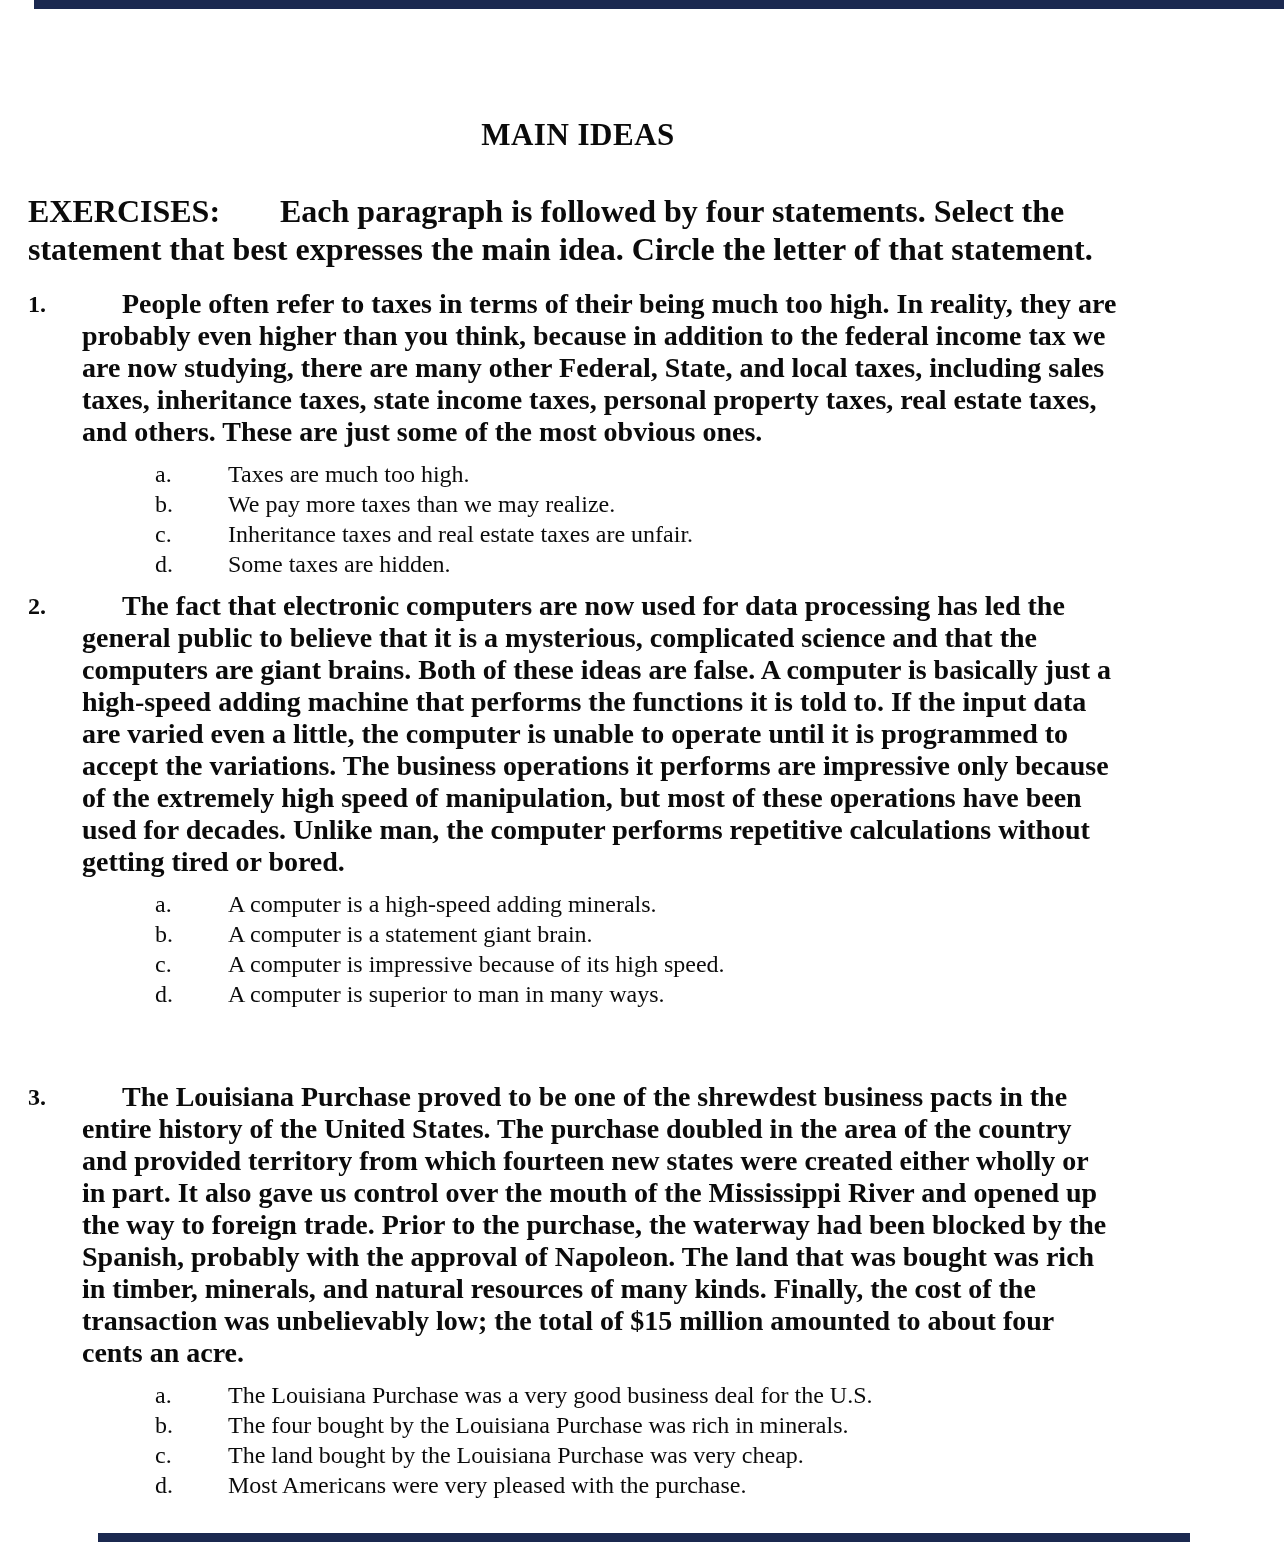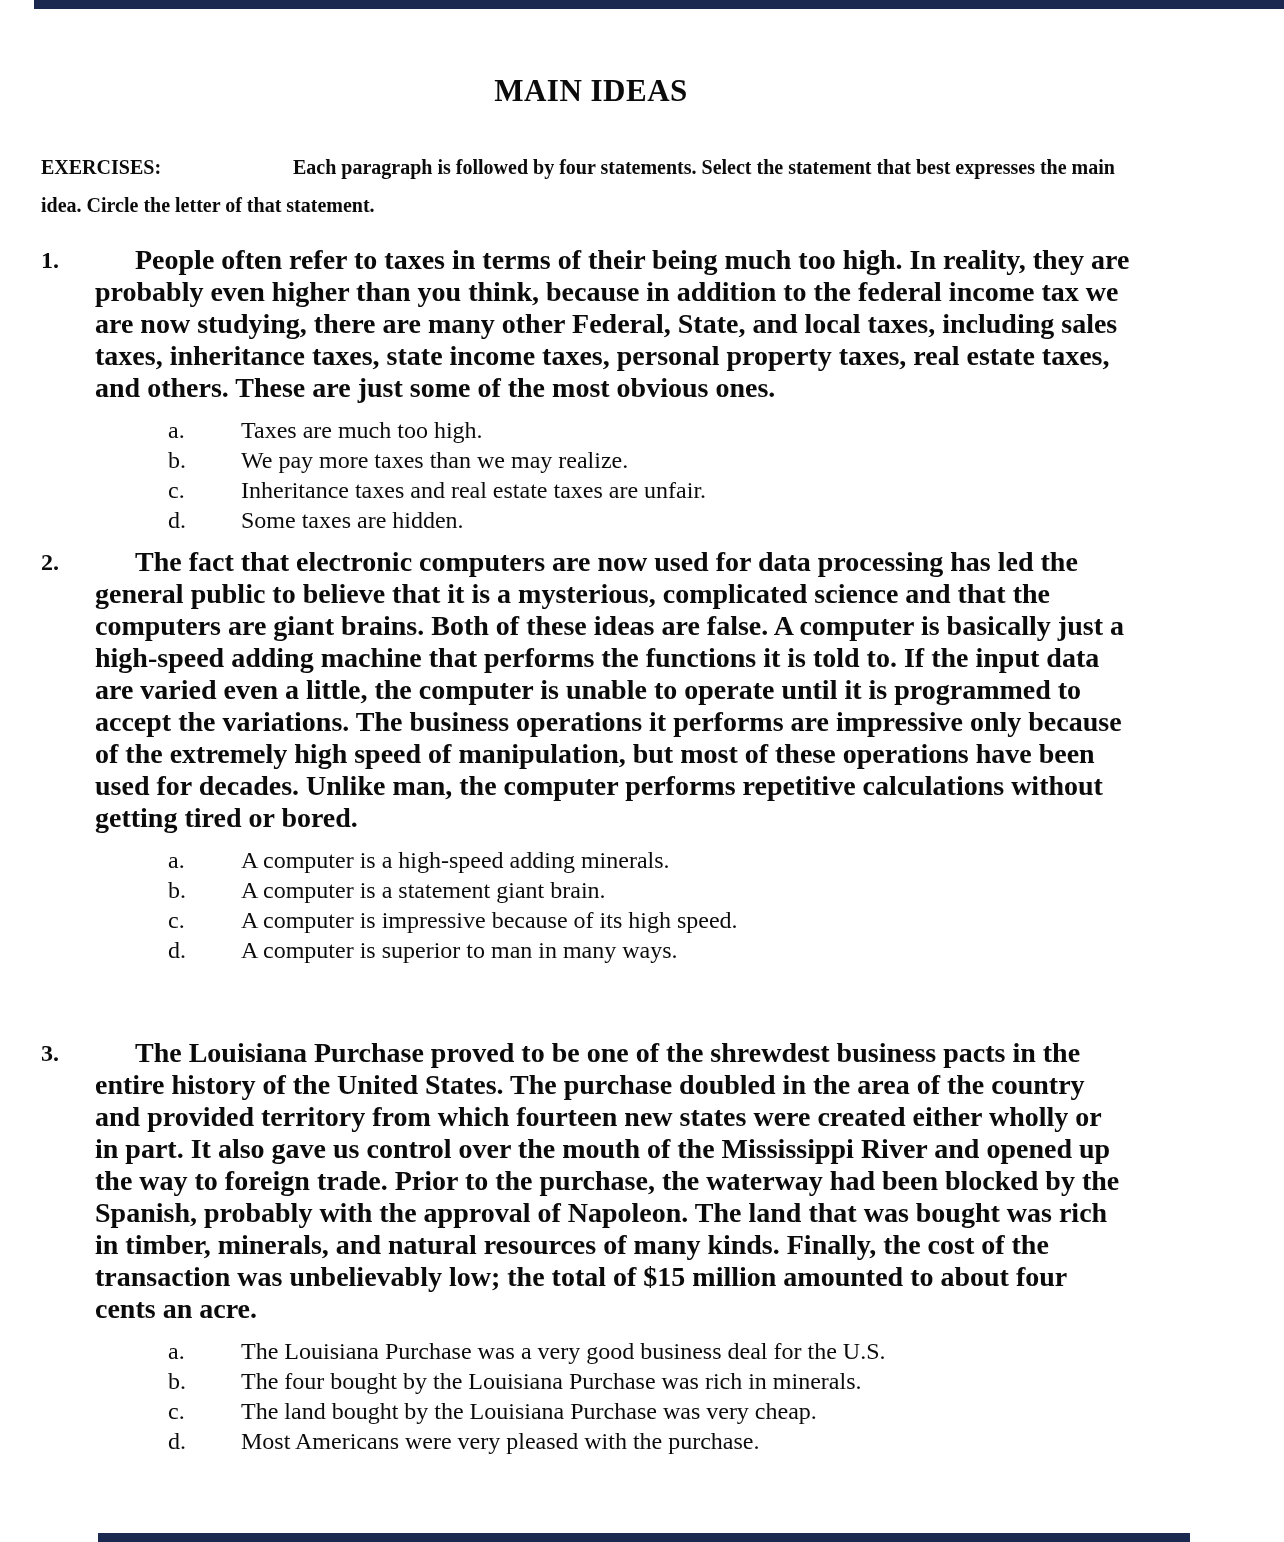--- a/index.html
+++ b/index.html
@@ -27,35 +27,35 @@
     right: 0;
   }
   .scan-bar.bottom {
     bottom: 0;
     left: 98px;
     width: 1092px;
   }
   .doc {
     position: absolute;
     top: 0;
-    left: 41px;
+    left: 28px;
     width: 1100px;
-    padding-top: 72px;
+    padding-top: 116px;
   }
   h1.title {
     margin: 0;
     text-align: center;
     font-size: 31px;
     line-height: 38px;
     font-weight: 700;
     letter-spacing: 0.5px;
   }
   .instructions {
     margin: 38px 0 0 0;
-    font-size: 20px;
+    font-size: 32px;
     line-height: 38px;
     font-weight: 700;
   }
   .instructions .ins-label {
     display: inline-block;
     width: 252px;
   }
   .exercise {
     margin: 0;
   }

